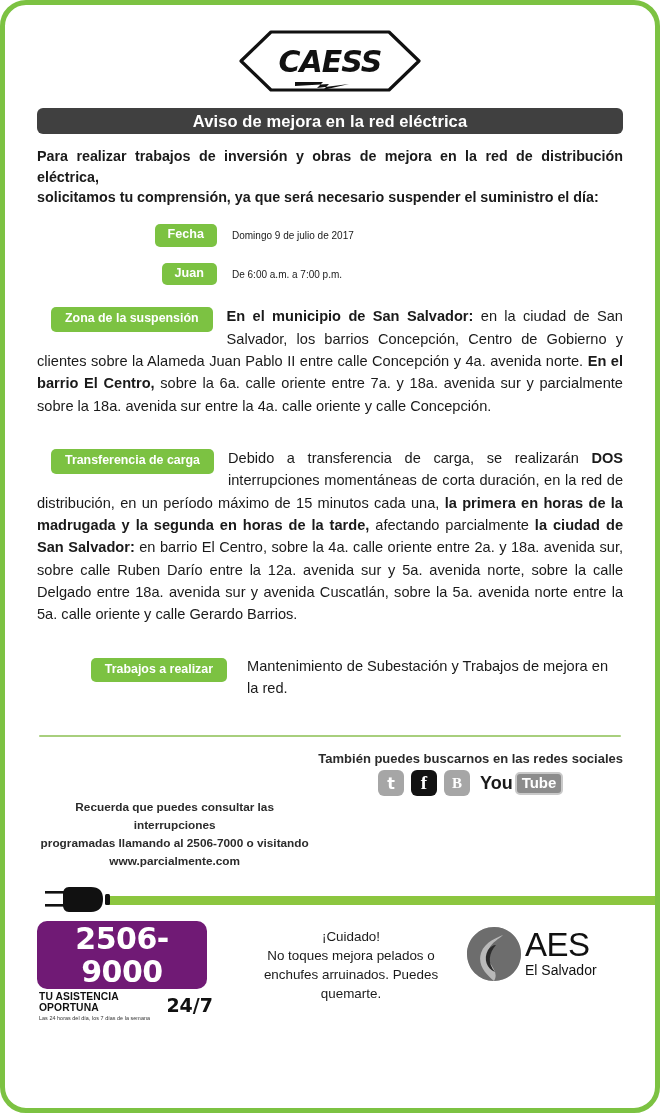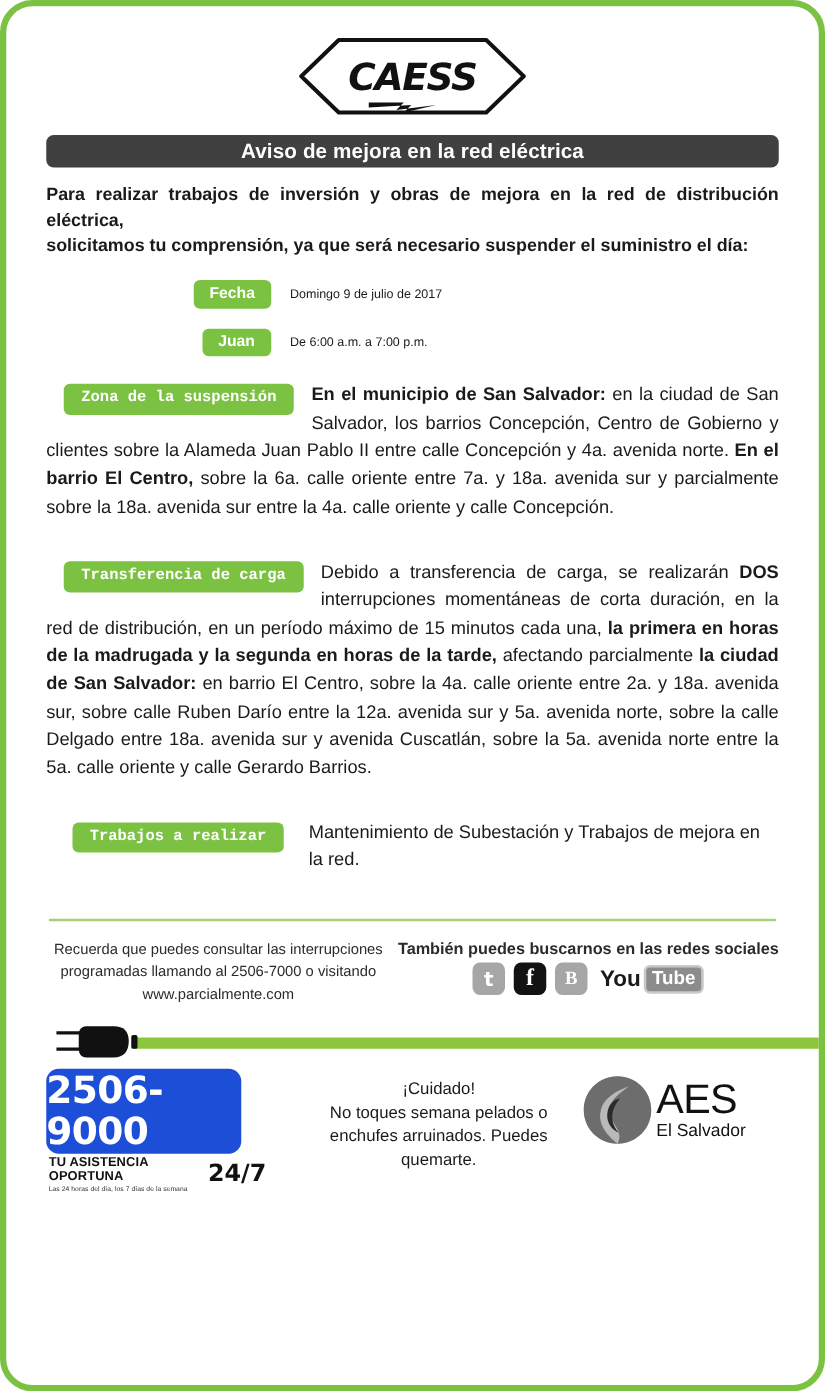--- a/index.html
+++ b/index.html
@@ -56,21 +56,21 @@
     background:#7cc242;
     color:#fff;
     border-radius:5px;
     font-size:12.6px;
     font-weight:bold;
     padding:4px 13px 5px 13px;
     line-height:1.1;
     white-space:nowrap;
     vertical-align:middle;
   }
-  .badge.wide{font-size:12.4px;padding:5px 14px 6px 14px;font-family:Liberation Mono, monospace;}
+  .badge.wide{font-size:12.4px;padding:5px 14px 6px 14px;}
 
   .fh-row{
     margin:0 32px;
     display:flex;
     align-items:center;
   }
   .fh-badge-col{
     width:195px;
     display:flex;
     justify-content:flex-end;
@@ -130,23 +130,24 @@
   
   .footer-top{
     display:flex;
     margin:0 32px;
     padding-top:14px;
   }
   .foot-left{
     width:320px;
     text-align:center;
     font-size:11.8px;
-    font-weight:normal;
+    font-weight:bold;
     color:#2b2b2b;
     line-height:1.52;
+    margin-top:48px;
   }
   .foot-right{
     flex:1;
     text-align:center;
     padding-left:6px;
   }
   .foot-right .soc-title{
     font-size:13px;
     font-weight:bold;
     color:#2b2b2b;
@@ -193,24 +194,25 @@
   .plug-svg{position:absolute;left:40px;top:2px;}
 
   
   .bottom{
     display:flex;
     align-items:flex-start;
     margin:4px 32px 0 32px;
   }
   .phone-col{width:200px;}
   .phone-box{
-    background:#1d4ed8;
+    background:#701a75;
     border-radius:10px;
     color:#fff;
-    width:156px;
+    width:170px;
+    text-align:center;
     padding:2px 0 1px 0;
     box-sizing:border-box;
   }
   .phone-num{
     font-size:30px;
     font-weight:bold;
     letter-spacing:-0.5px;
     line-height:1.08;
     font-family:"DejaVu Sans",sans-serif;
   }
@@ -354,21 +356,21 @@
         <div class="lines">
           <div class="l1">TU ASISTENCIA OPORTUNA</div>
           <div class="l2">Las 24 horas del día, los 7 días de la semana</div>
         </div>
         <div class="twentyfour">24/7</div>
       </div>
     </div>
 
     <div class="warn-col">
       <div>¡Cuidado!</div>
-      <div>No toques semana pelados o</div>
+      <div>No toques mejora pelados o</div>
       <div>enchufes arruinados. Puedes</div>
       <div>quemarte.</div>
     </div>
 
     <div class="aes-col">
       <svg width="58" height="58" viewBox="0 0 58 58">
         <circle cx="29" cy="29" r="27" fill="#b9b9b9"></circle>
         <path d="M29,2 C44,2 56,14 56,29 C56,44 44,56 29,56 C36,44 18,38 24,24 C27,17 34,14 38,10 C34,12 20,16 16,28 C12,41 22,50 29,56 C14,56 2,44 2,29 C2,14 14,2 29,2 Z" fill="#6d6d6d"></path>
         <path d="M31,20 C24,28 22,38 30,47 C22,44 18,34 23,25 C25,22 28,20 31,20 Z" fill="#2b2b2b"></path>
       </svg>

